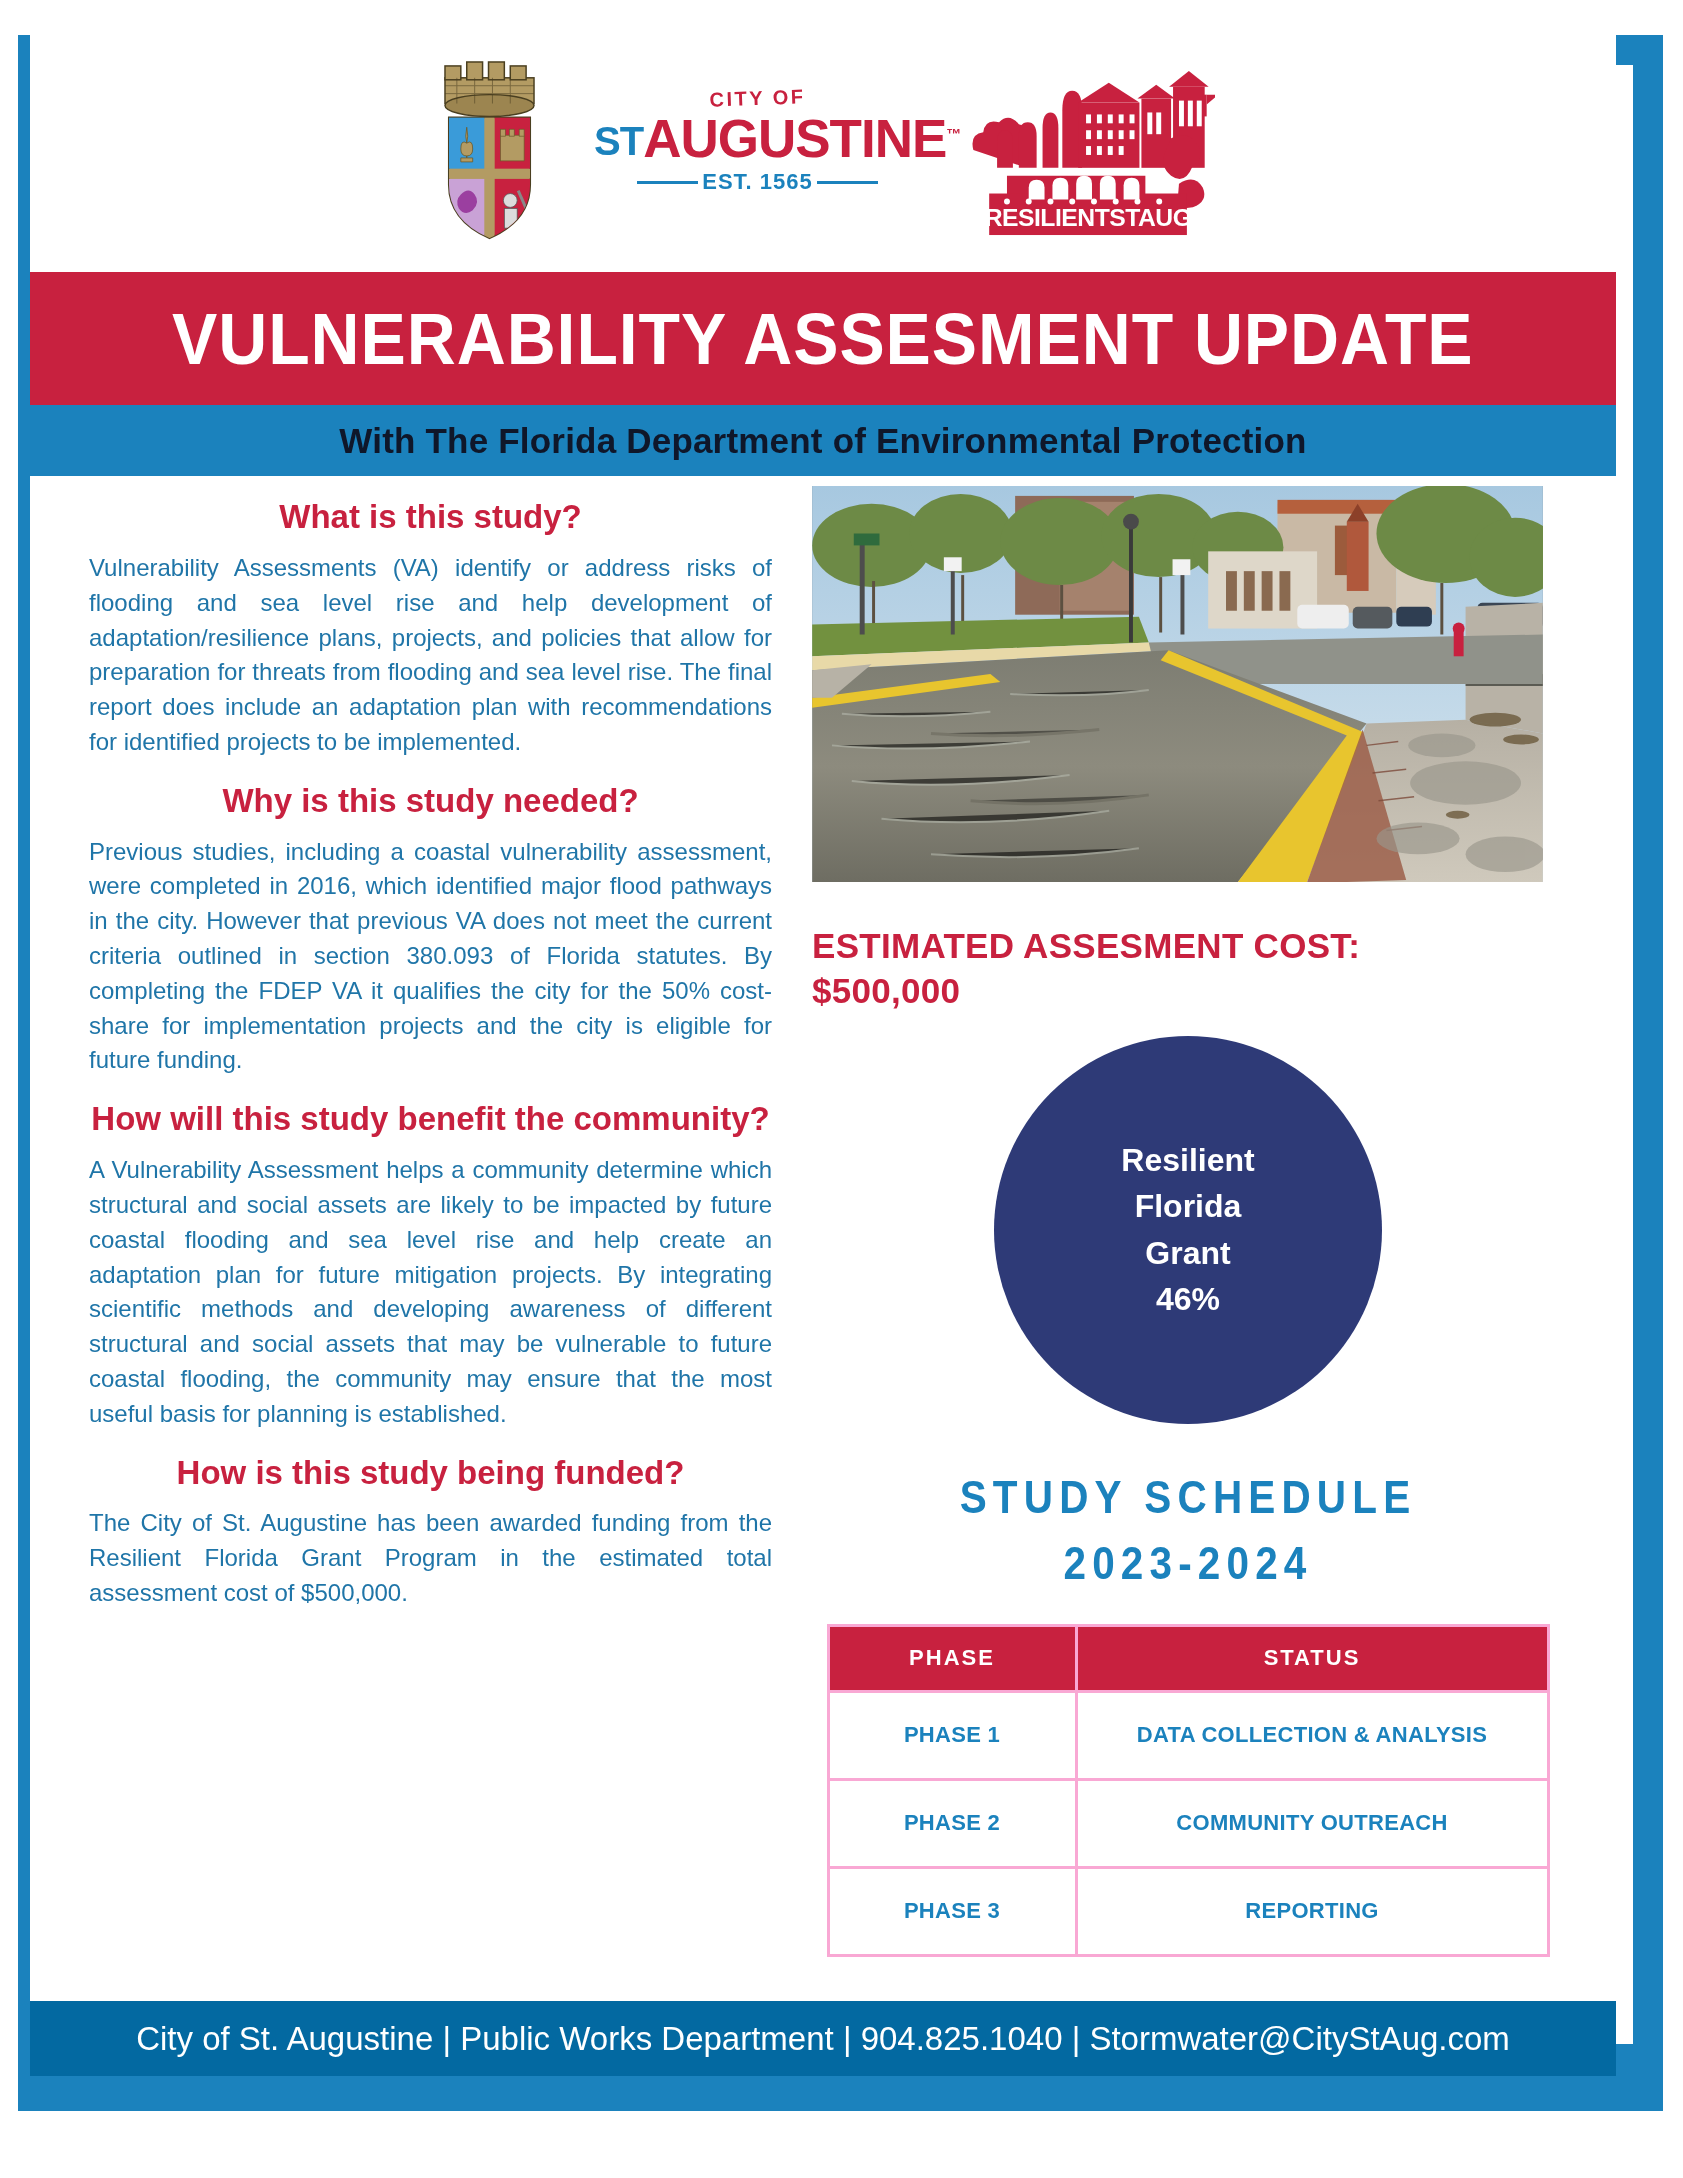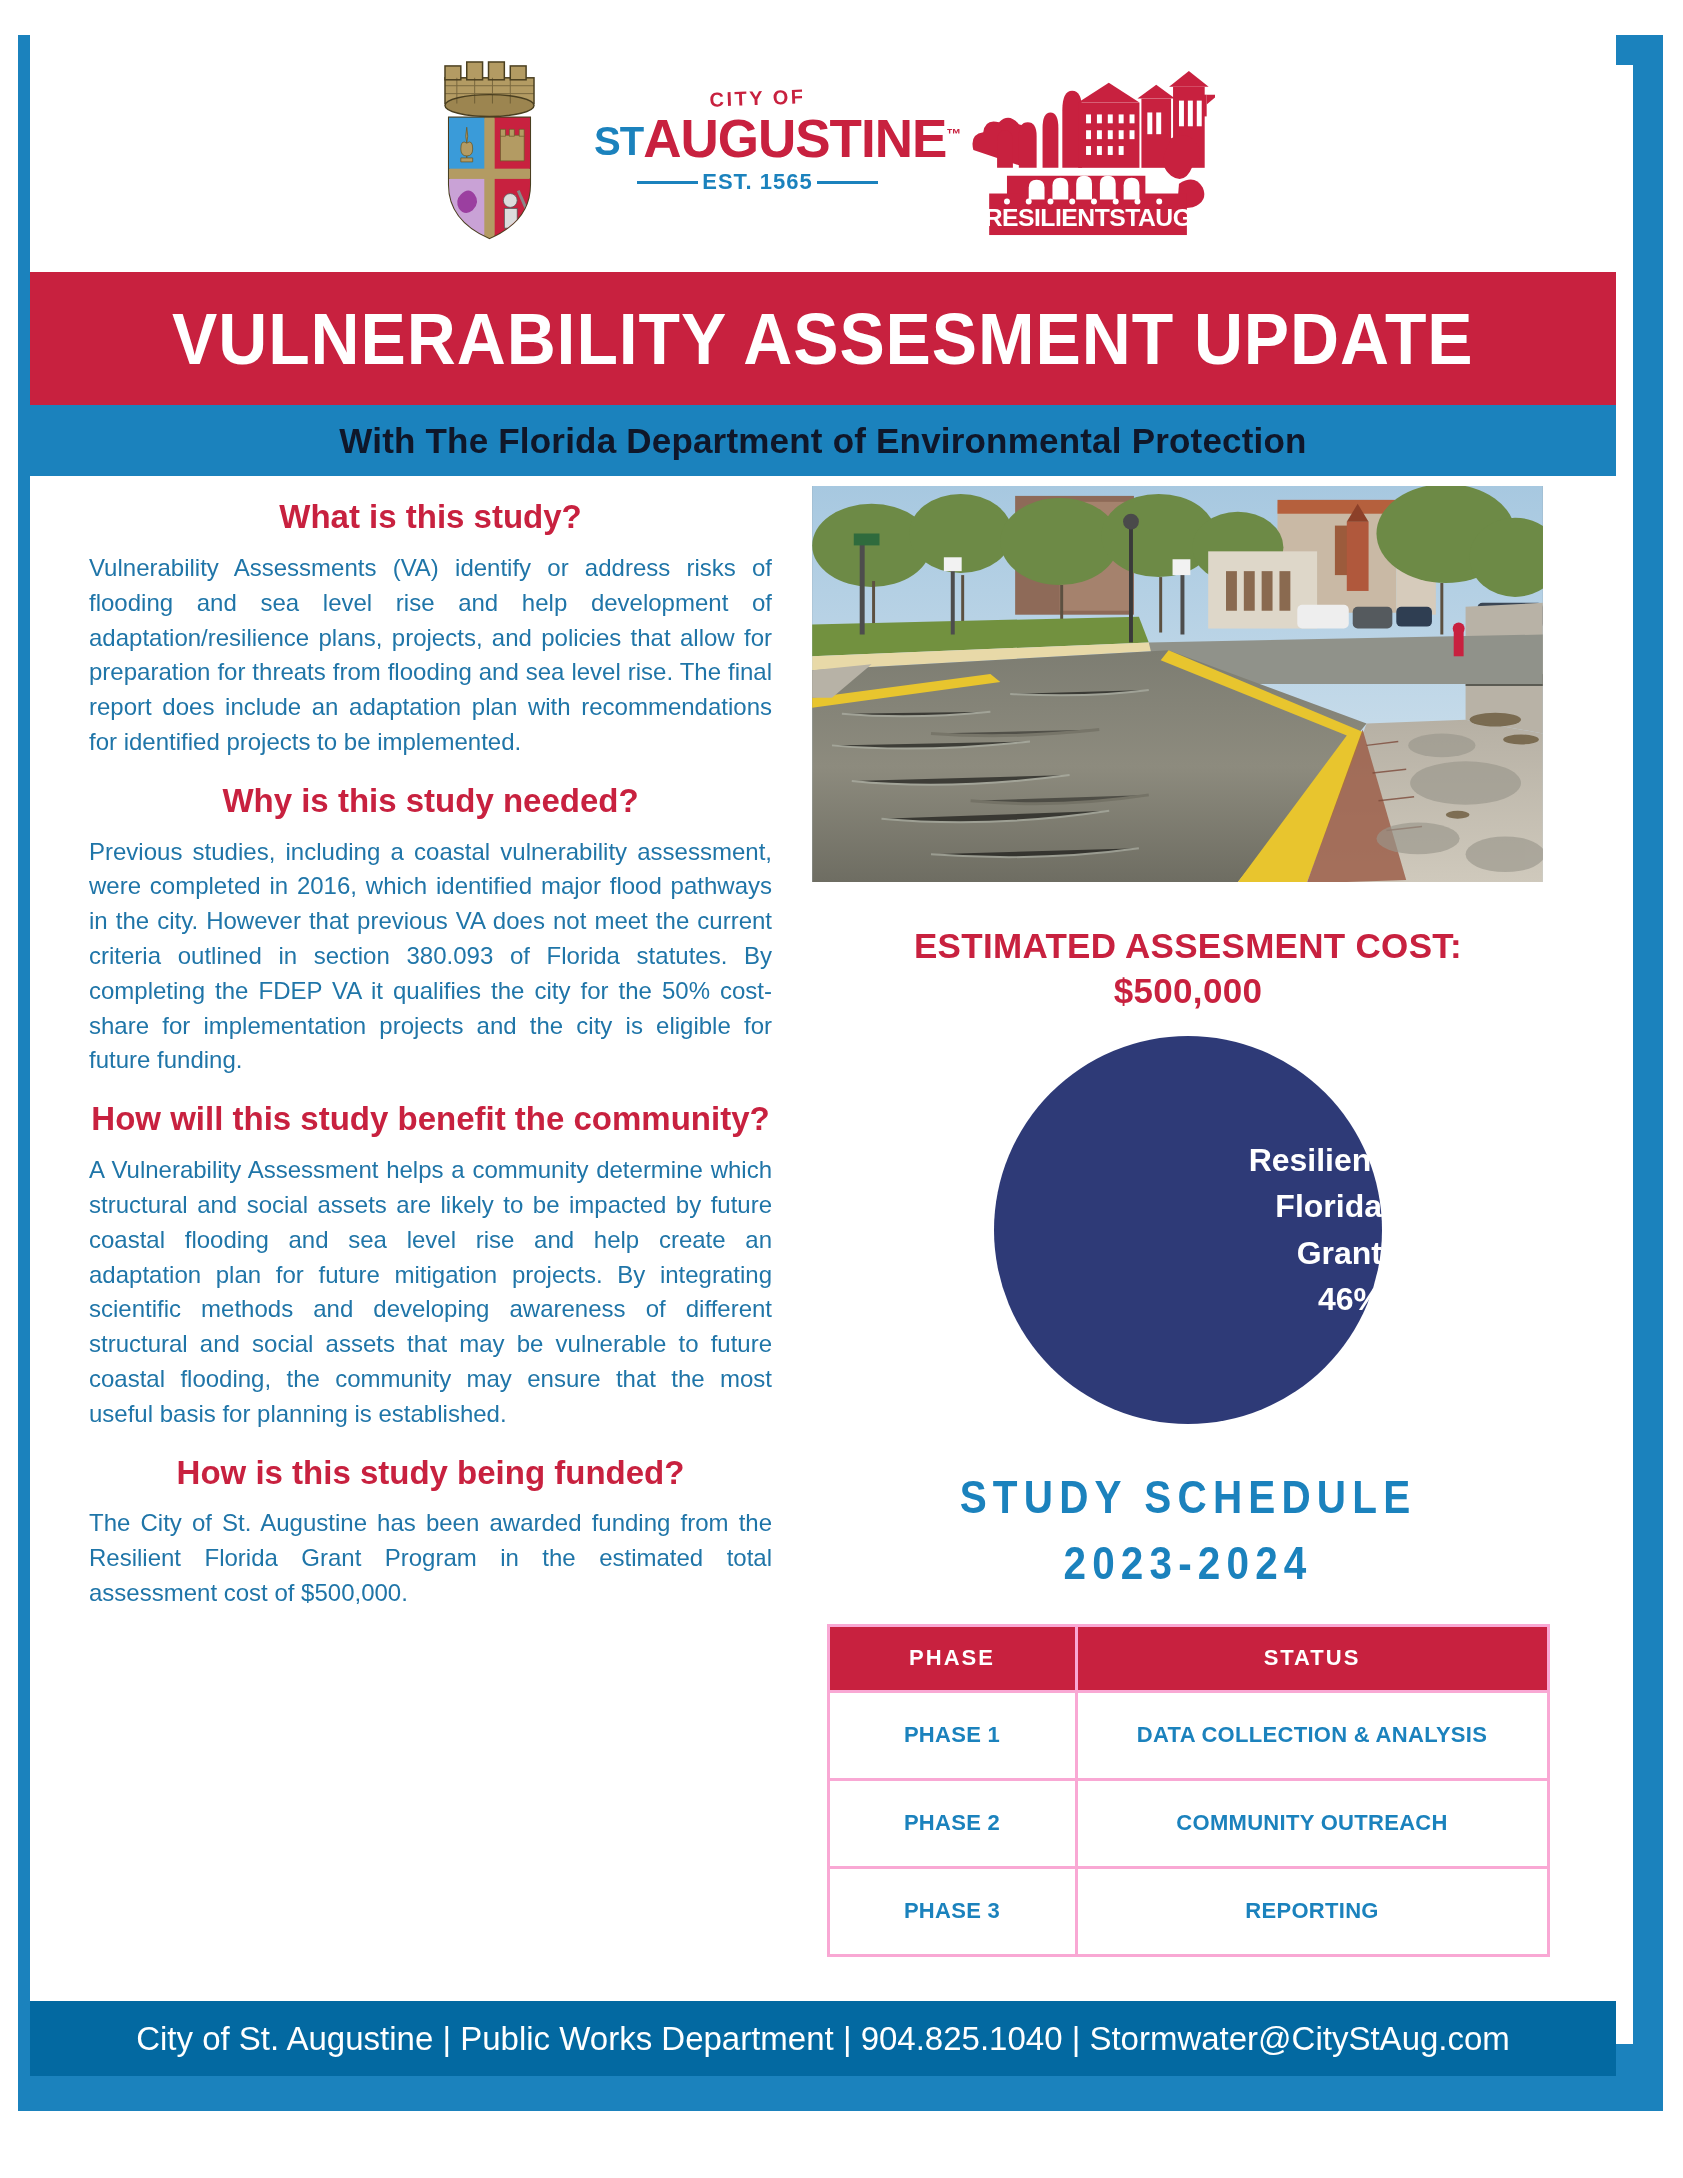--- a/index.html
+++ b/index.html
@@ -81,27 +81,27 @@
     margin:0 0 4px 0;
   }
 
   
   .photo{
     position:relative;width:731px;height:396px;overflow:hidden;background:#8a9aa3;
   }
   .photo svg{display:block;}
 
   .cost-head{
-    text-align:center;color:#c8213f;font-size:35px;font-weight:bold;
+    color:#c8213f;font-size:35px;font-weight:bold;
     margin-top:42px;line-height:1.28;letter-spacing:0.3px;
   }
   .pie-wrap{display:flex;justify-content:center;margin-top:22px;}
   .pie{
     width:388px;height:388px;border-radius:50%;background:#2e3a77;
-    display:flex;flex-direction:column;align-items:flex-end;justify-content:center;
+    display:flex;flex-direction:column;align-items:center;justify-content:center;
   }
   .pie span{color:#fff;font-size:32px;font-weight:bold;line-height:1.45;}
 
   .sched-head{
     text-align:center;color:#1b82bd;font-weight:bold;margin-top:46px;
     font-family:"Liberation Sans Narrow","Liberation Sans",sans-serif;
   }
   .sched-head .l1{font-size:46px;letter-spacing:7px;display:block;transform:scaleX(0.88);}
   .sched-head .l2{font-size:46px;letter-spacing:7px;display:block;margin-top:12px;transform:scaleX(0.88);}
 

